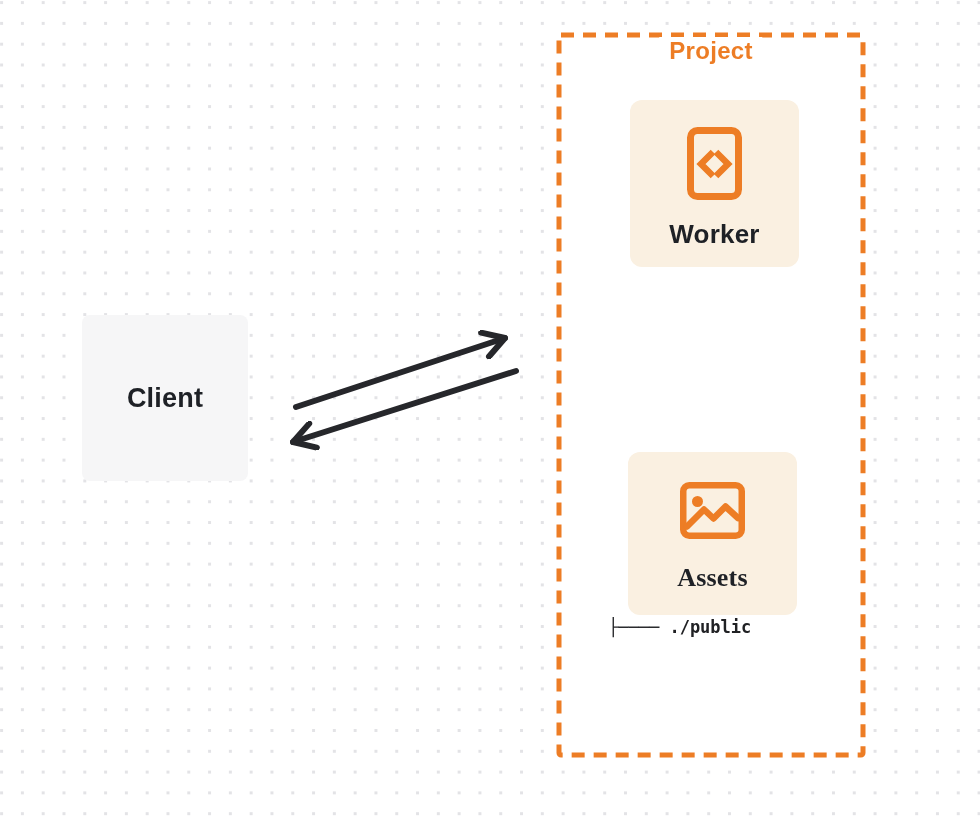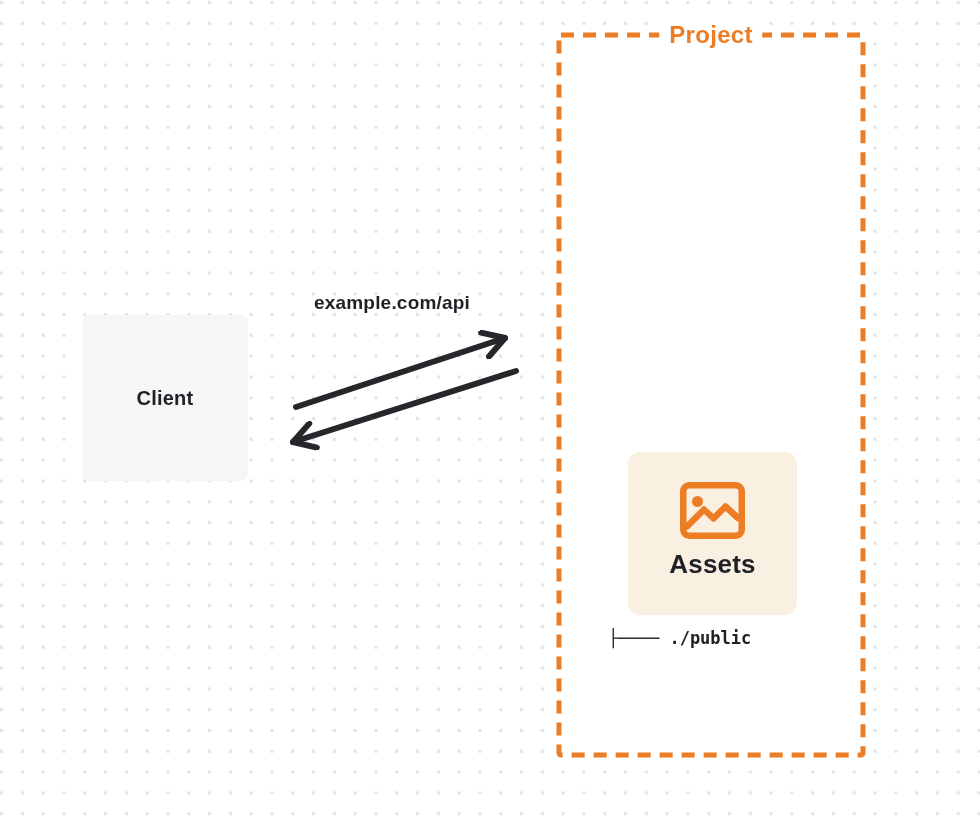--- a/index.html
+++ b/index.html
@@ -28,31 +28,31 @@
     position:absolute;left:0;top:0;width:980px;height:818px;
     display:block;
   }
   .client-box{
     position:absolute;left:82px;top:315px;width:166px;height:166px;
     background:var(--client-gray);
     border-radius:8px;
     display:flex;align-items:center;justify-content:center;
   }
   .client-box .node-label{
-    font-size:20px;font-weight:700;letter-spacing:.2px;
+    font-size:27px;font-weight:700;letter-spacing:.2px;
   }
   .request-label{
     position:absolute;left:392px;top:303px;
     transform:translate(-50%,-50%);
     font-size:19px;font-weight:700;letter-spacing:.2px;
     color:var(--ink);
     white-space:nowrap;
   }
   .project-label{
-    position:absolute;left:711px;top:35px;
+    position:absolute;left:711px;top:51px;
     transform:translate(-50%,-50%);
     background:var(--canvas-bg);
     padding:0 10px;
     font-size:24px;font-weight:700;letter-spacing:.3px;
     color:var(--accent);
     white-space:nowrap;
   }
   .card{
     position:absolute;
     background:var(--card-cream);
@@ -61,28 +61,27 @@
   }
   .card .node-label{
     font-size:26px;font-weight:700;letter-spacing:.2px;
     color:var(--ink);
   }
   .worker-card{left:630px;top:100px;width:169px;height:167px;}
   .worker-card .icon{margin-top:27px;}
   .worker-card .node-label{margin-top:19px;}
   .assets-card{left:628px;top:452px;width:169px;height:163px;}
   .assets-card .icon{margin-top:30px;}
-  .assets-card .node-label{margin-top:10px;}
+  .assets-card .node-label{margin-top:24px;font-family:Liberation Serif, serif;}
   .icon{display:block;line-height:0;}
   .file-tree{
     position:absolute;left:608px;top:617px;
     font-family:"DejaVu Sans Mono", monospace;
     font-size:17px;line-height:20.5px;font-weight:600;
     color:var(--tree-ink);
-    margin-top:11px;
   }
   .tree-line{white-space:pre;}
 </style>
 </head>
 <body>
 
 <div class="canvas">
 
   <svg class="overlay" viewBox="0 0 980 818" aria-hidden="true">
     <defs>
@@ -95,24 +94,33 @@
 
     <line x1="296" y1="407" x2="505" y2="338" stroke="var(--arrow)" stroke-width="6" stroke-linecap="round" marker-end="url(#arrowhead)"></line>
 
     <line x1="516" y1="371" x2="293" y2="442" stroke="var(--arrow)" stroke-width="6" stroke-linecap="round" marker-end="url(#arrowhead)"></line>
   </svg>
 
   <div class="client-box">
     <span class="node-label">Client</span>
   </div>
 
-  <div class="request-label">example.com/api</div>
 
   <div class="project-label">Project</div>
 
+  <div class="card worker-card">
+    <span class="icon">
+      <svg width="55" height="73" viewBox="0 0 55 73">
+        <rect x="3.5" y="3.5" width="48" height="66" rx="7" fill="none" stroke="var(--accent)" stroke-width="7"></rect>
+        <polyline points="26,25 14,37 26,49" fill="none" stroke="var(--accent)" stroke-width="6.5" stroke-linecap="butt" stroke-linejoin="miter"></polyline>
+        <polyline points="29,25 41,37 29,49" fill="none" stroke="var(--accent)" stroke-width="6.5" stroke-linecap="butt" stroke-linejoin="miter"></polyline>
+      </svg>
+    </span>
+    <span class="node-label">Worker</span>
+  </div>
 
   <div class="card assets-card">
     <span class="icon">
       <svg width="65" height="57" viewBox="0 0 65 57">
         <rect x="3.25" y="3.25" width="58.5" height="50.5" rx="6" fill="none" stroke="var(--accent)" stroke-width="6.5"></rect>
         <circle cx="17.5" cy="19.5" r="5.5" fill="var(--accent)"></circle>
         <polyline points="7,44.5 24,27.5 33.5,36.5 45.5,24.5 58,36" fill="none" stroke="var(--accent)" stroke-width="6.5" stroke-linecap="round" stroke-linejoin="round"></polyline>
       </svg>
     </span>
     <span class="node-label">Assets</span>

